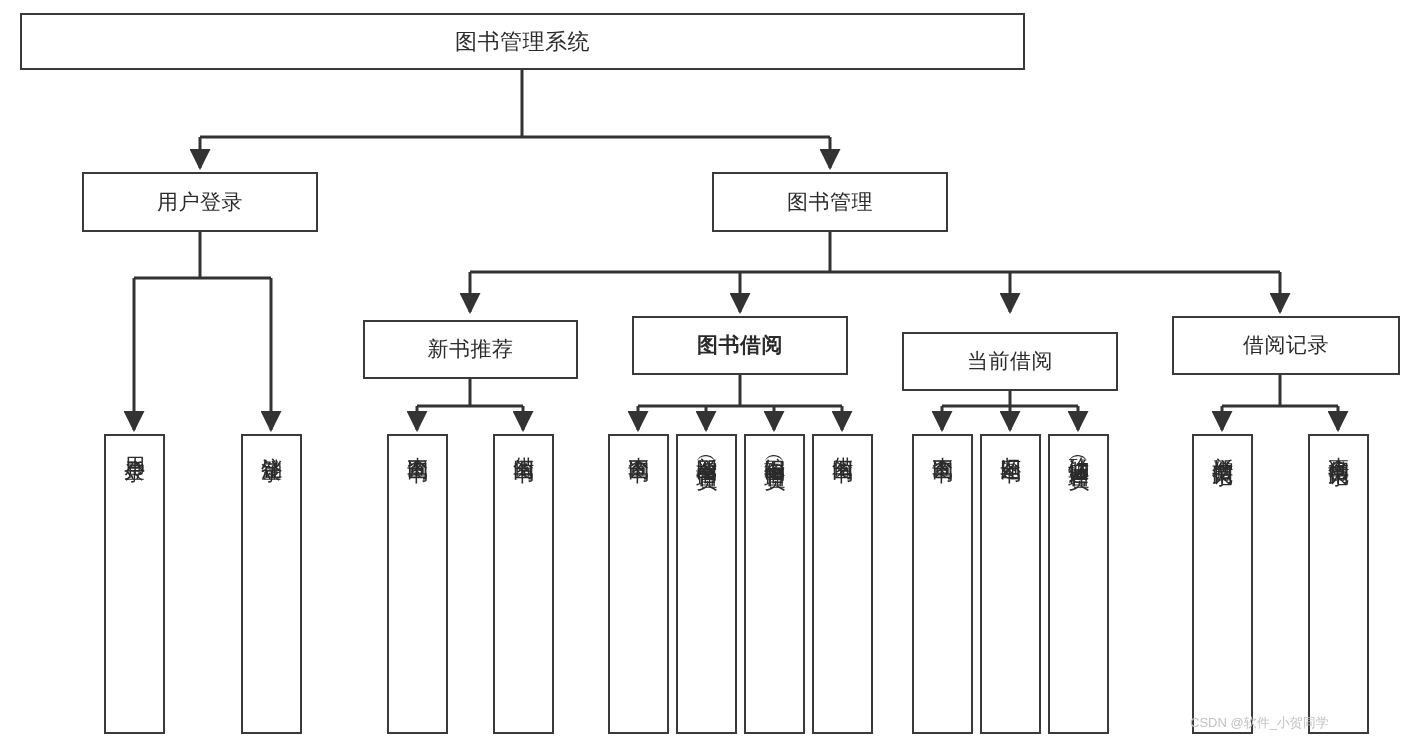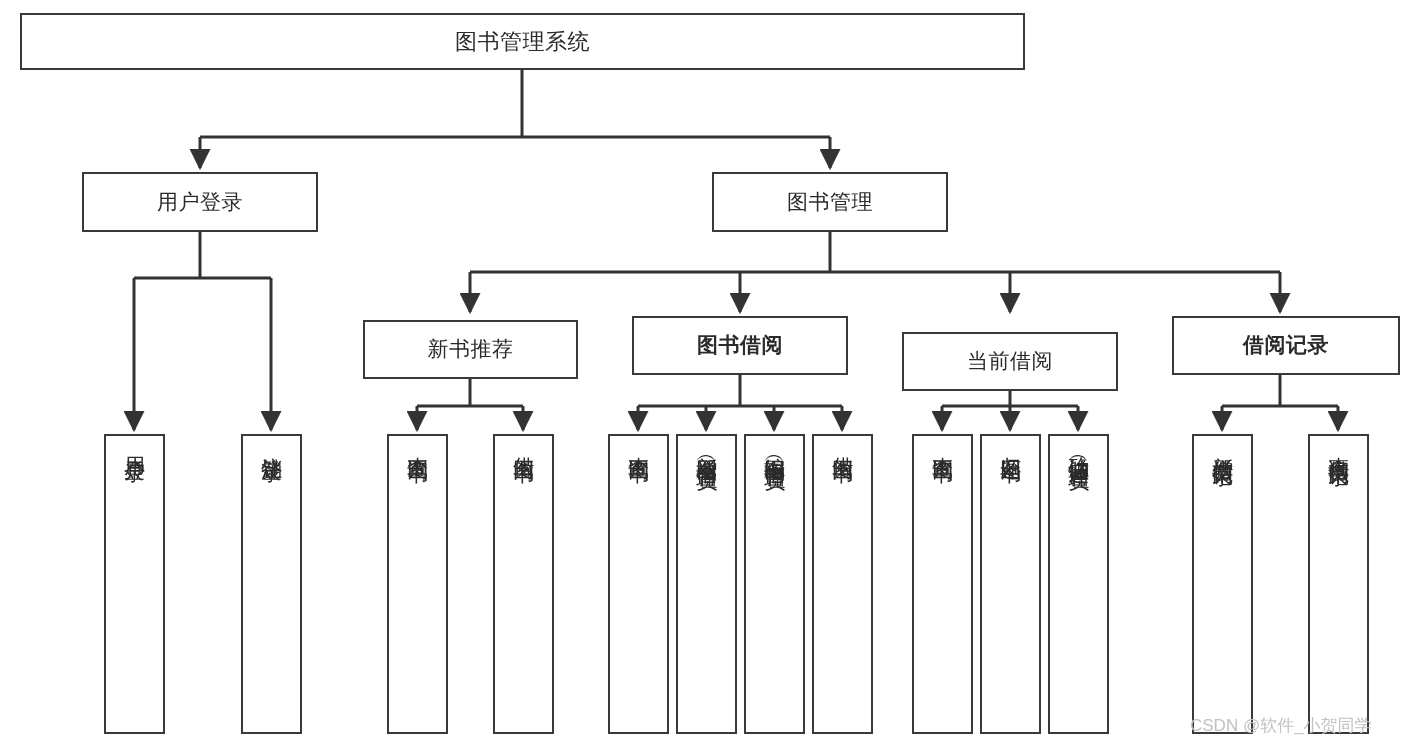--- a/index.html
+++ b/index.html
@@ -61,21 +61,21 @@
     text-orientation: upright;
     font-size: 21px;
     line-height: 1.08;
     letter-spacing: 2px;
     white-space: nowrap;
   }
   #watermark {
     position: absolute;
     left: 1190px;
     top: 714px;
-    font-size: 17px;
+    font-size: 13px;
     color: #c2c2c2;
     white-space: nowrap;
     user-select: none;
   }
 </style>
 </head>
 <body>
 
 <div id="diagram-root">
 
@@ -142,21 +142,21 @@
 
   <div class="node horiz" style="left:363px; top:320px; width:215px; height:59px;">
     <span class="node-label">新书推荐</span>
   </div>
   <div class="node horiz" style="left:632px; top:316px; width:216px; height:59px;font-weight:bold;">
     <span class="node-label">图书借阅</span>
   </div>
   <div class="node horiz" style="left:902px; top:332px; width:216px; height:59px;align-items:center;">
     <span class="node-label">当前借阅</span>
   </div>
-  <div class="node horiz" style="left:1172px; top:316px; width:228px; height:59px;font-weight:bold;">
+  <div class="node horiz" style="left:1172px; top:316px; width:228px; height:59px;">
     <span class="node-label">借阅记录</span>
   </div>
 
   <div class="node vert" style="left:104px; top:434px; width:61px; height:300px;">
     <span class="node-label">用户登录</span>
   </div>
   <div class="node vert" style="left:241px; top:434px; width:61px; height:300px;">
     <span class="node-label">注销登录</span>
   </div>
 

